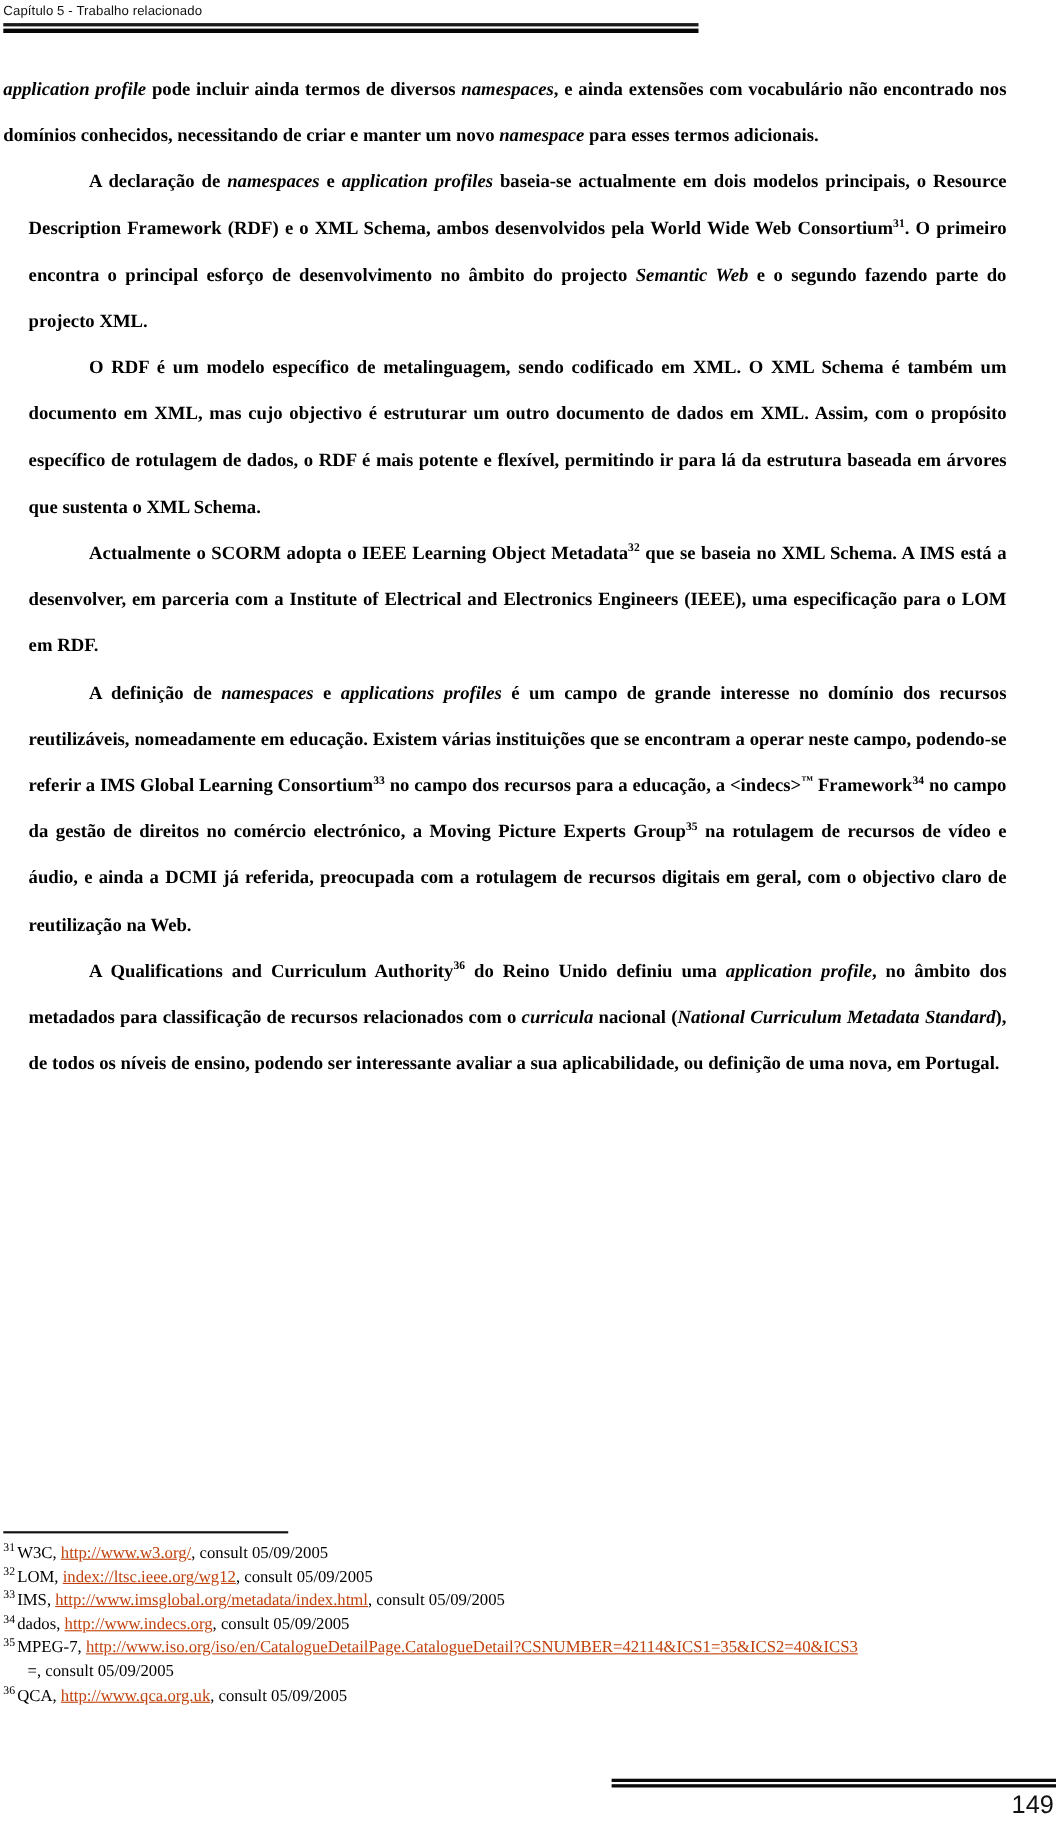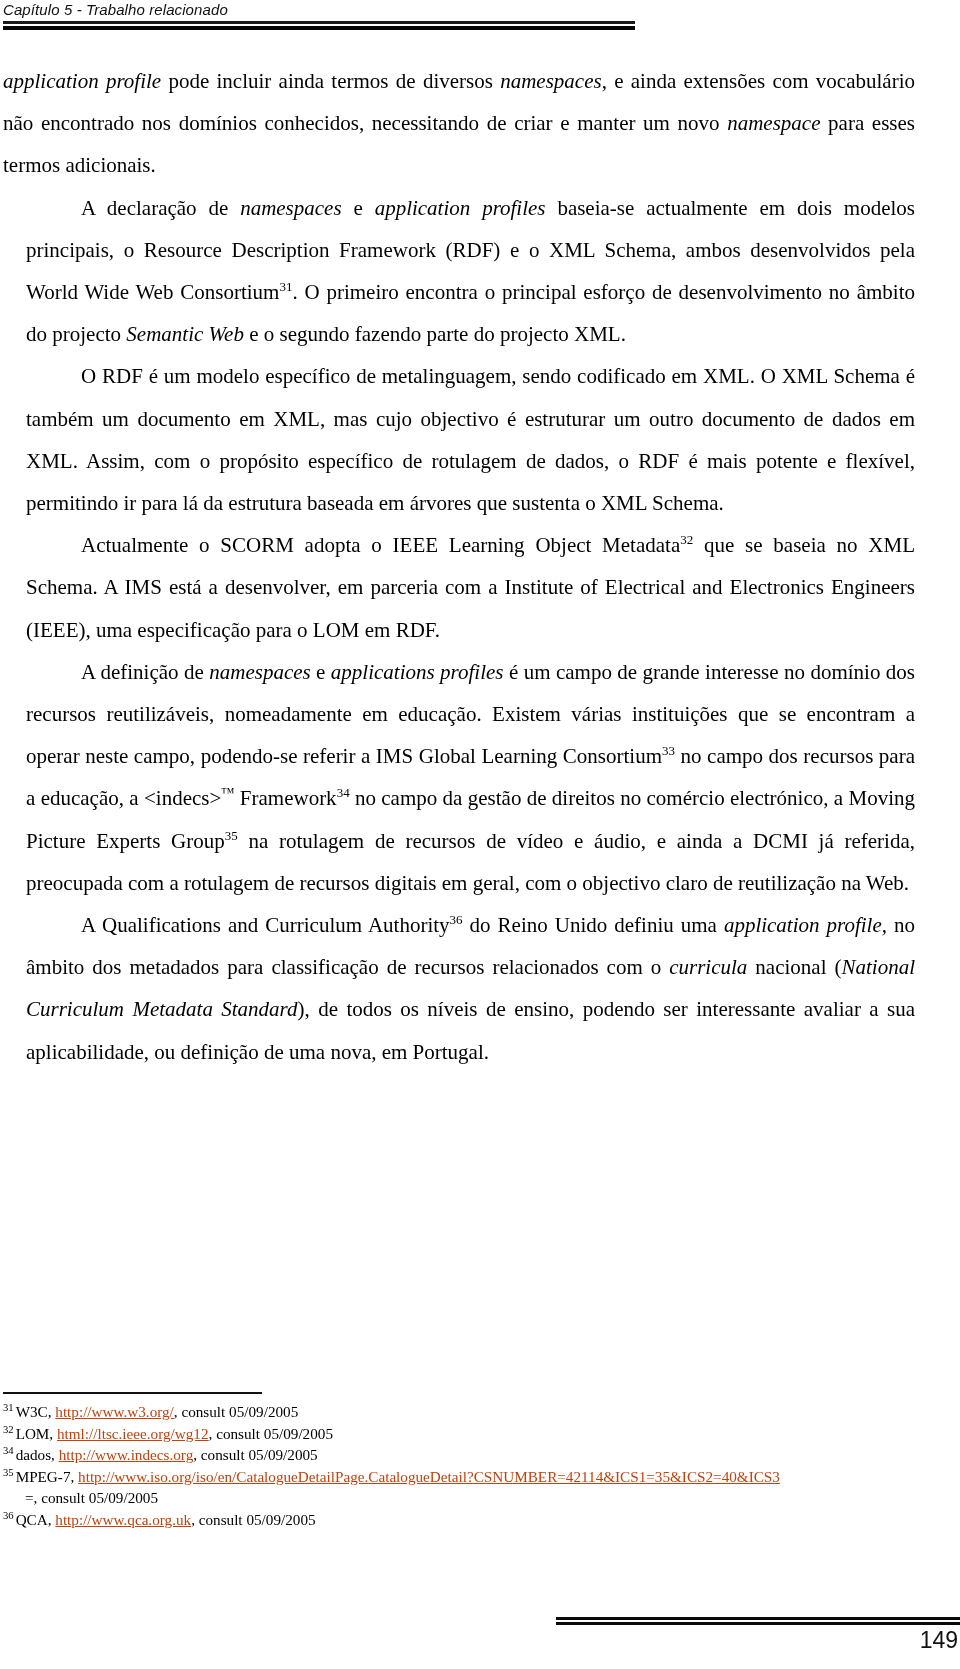--- a/index.html
+++ b/index.html
@@ -25,26 +25,25 @@
   
   .header {
     position: absolute;
     top: 0;
     left: 3px;
     right: 0;
     height: 36px;
   }
   .header-title {
     font-family: "Liberation Sans", "DejaVu Sans", sans-serif;
-    font-size: 15px;
+    font-size: 12px;
     line-height: 20px;
     letter-spacing: 0.1px;
     color: #111111;
     white-space: nowrap;
-    font-style: italic;
   }
   .header-rule {
     position: absolute;
     top: 21px;
     left: 0;
     width: 632px;
     height: 9px;
     border-top: 3px solid #1a1a1a;
     border-bottom: 4px solid #060606;
     box-sizing: border-box;
@@ -56,24 +55,25 @@
     position: absolute;
     top: 60px;
     left: 3px;
     width: 912px;
   }
 
   p.para {
     margin: 0 0 0 0;
     text-align: justify;
     text-justify: inter-word;
-    font-size: 21px;
+    font-size: 17px;
     line-height: 42.2px;
     -webkit-hyphens: none;
     hyphens: none;
+    font-weight: bold;
   }
   p.para.indent {
     text-indent: 55px;
     margin-left: 23px;
   }
   p.para i, p.para em {
     font-style: italic;
   }
   sup.fn {
     font-size: 0.62em;
@@ -172,22 +172,23 @@
 
     <p class="para indent"><span>A Qualifications and Curriculum Authority</span><sup class="fn">36</sup><span> do Reino Unido definiu uma </span><i>application profile</i><span>, no âmbito dos metadados para classificação de recursos relacionados com o </span><i>curricula</i><span> nacional (</span><i>National Curriculum Metadata Standard</i><span>), de todos os níveis de ensino, podendo ser interessante avaliar a sua aplicabilidade, ou definição de uma nova, em Portugal.</span></p>
 
   </div>
 
   <div class="footnotes">
     <div class="fn-rule"></div>
 
     <div class="fn-line"><sup class="fn-num">31</sup><span>W3C, </span><a class="lnk" href="#">http://www.w3.org/</a><span>, consult 05/09/2005</span></div>
 
-    <div class="fn-line"><sup class="fn-num">32</sup><span>LOM, </span><a class="lnk" href="#">html://ltsc.ieee.org/wg12</a><span>, consult 05/09/2005</span></div>
-
+    <div class="fn-line"><sup class="fn-num">32</sup><span>LOM, </span><a class="lnk" href="#">index://ltsc.ieee.org/wg12</a><span>, consult 05/09/2005</span></div>
+
+    <div class="fn-line"><sup class="fn-num">33</sup><span>IMS, </span><a class="lnk" href="#">http://www.imsglobal.org/metadata/index.html</a><span>, consult 05/09/2005</span></div>
 
     <div class="fn-line"><sup class="fn-num">34</sup><span>dados, </span><a class="lnk" href="#">http://www.indecs.org</a><span>, consult 05/09/2005</span></div>
 
     <div class="fn-line"><sup class="fn-num">35</sup><span>MPEG-7, </span><a class="lnk" href="#">http://www.iso.org/iso/en/CatalogueDetailPage.CatalogueDetail?CSNUMBER=42114&amp;ICS1=35&amp;ICS2=40&amp;ICS3</a></div>
     <div class="fn-line fn-indent"><span>=</span><span>, consult 05/09/2005</span></div>
 
     <div class="fn-line"><sup class="fn-num">36</sup><span>QCA, </span><a class="lnk" href="#">http://www.qca.org.uk</a><span>, consult 05/09/2005</span></div>
   </div>
 
   <div class="footer">

